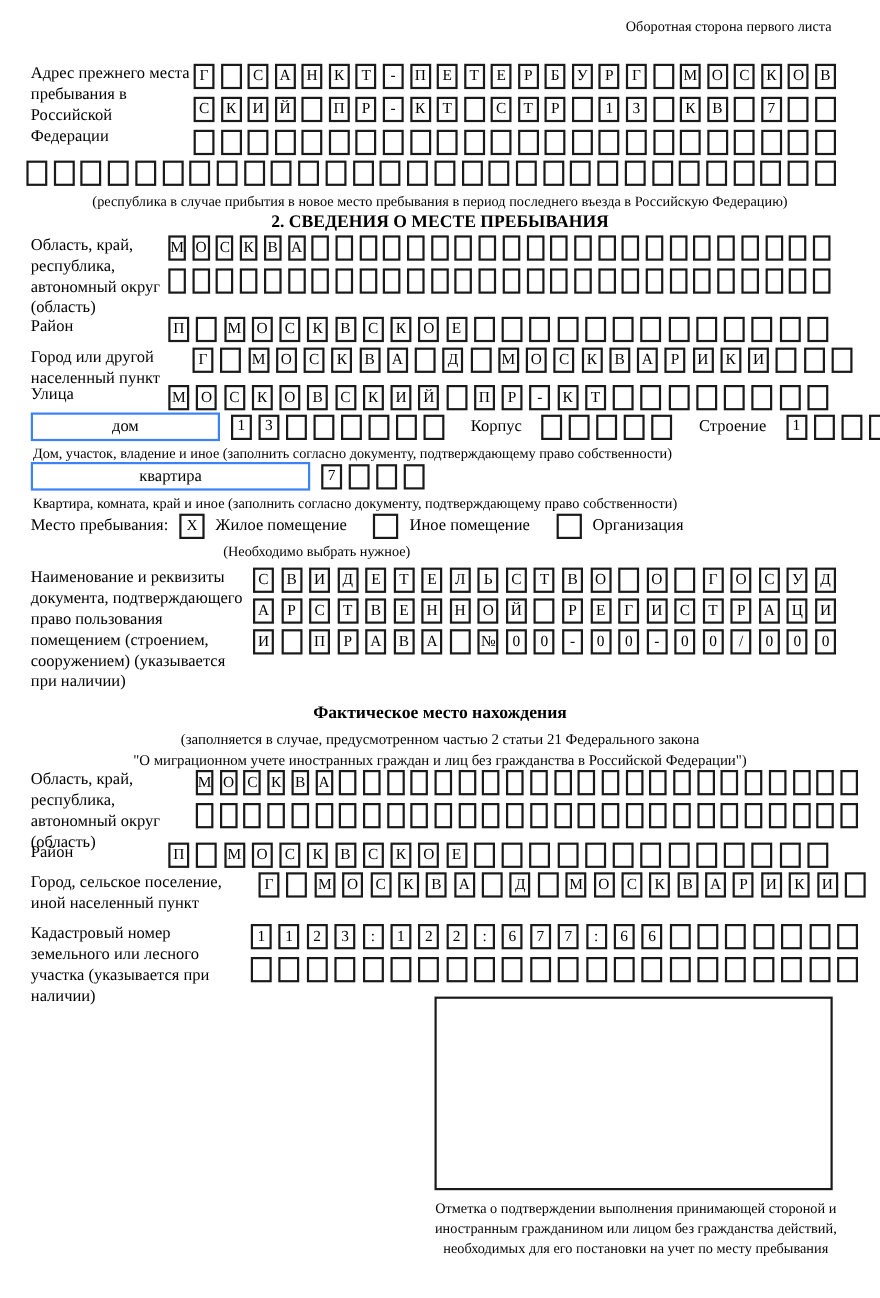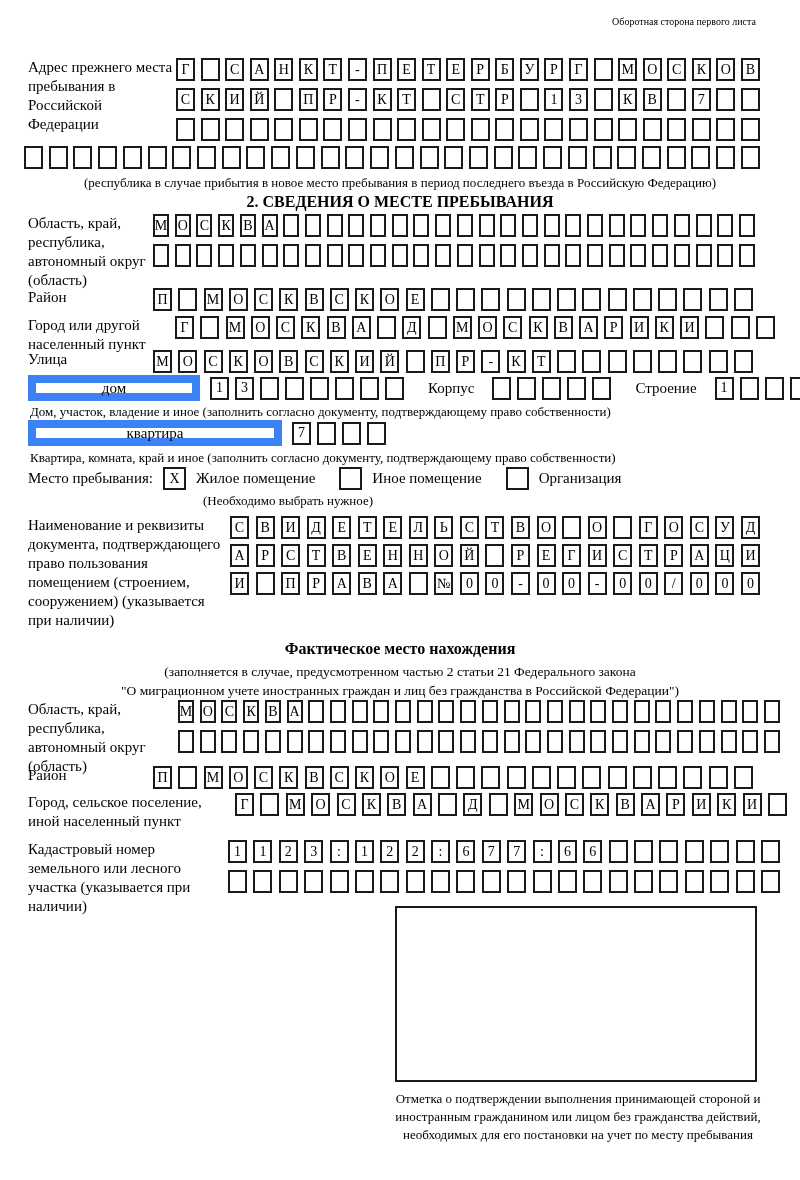--- a/index.html
+++ b/index.html
@@ -3,41 +3,41 @@
 <meta charset="utf-8">
 <style>
   html,body{margin:0;padding:0;background:#ffffff;}
   .page{
     position:relative;width:800px;height:1180px;overflow:hidden;
     background:#ffffff;color:#000;
     font-family:"Liberation Serif","DejaVu Serif",serif;
     font-size:15px;
   }
   .abs{position:absolute;}
-  .hdr-note{top:16px;right:44px;font-size:10px;}
+  .hdr-note{top:16px;right:44px;font-size:13px;}
   .field{position:absolute;display:flex;align-items:flex-start;}
   .flabel{font-size:15px;line-height:19px;flex:none;}
   .lw148{width:148px;} .lw125{width:125px;} .lw147{width:147px;}
   .lw202{width:202px;} .lw150{width:150px;} .lw207{width:207px;} .lw200{width:200px;}
   .rows{display:flex;flex-direction:column;gap:7px;}
   .rows.tight{gap:5px;}
   .cells{display:flex;justify-content:space-between;}
   .cell{
     box-sizing:border-box;flex:none;width:19px;height:23px;
     border:2px solid #1a1a1a;background:#fff;
     display:flex;align-items:center;justify-content:center;
     font-size:14px;line-height:1;
   }
   .narrow .cell{width:16px;}
   .c-addr{width:584px;} .c-full{width:736px;}
   .c-reg{width:602px;} .c-24{width:600px;}
   .c-doc{width:530px;} .c-22{width:552px;}
   .inline-cells{display:inline-flex;gap:6px;justify-content:flex-start;}
   .bigbox{
-    box-sizing:border-box;border:8px solid #3b82f6;height:26px;
+    box-sizing:border-box;border:2px solid #3b82f6;height:26px;
     display:flex;align-items:center;justify-content:center;font-size:15px;flex:none;
   }
   .bb-dom{width:172px;} .bb-kv{width:254px;}
   .cap{position:absolute;font-size:13px;line-height:17px;}
   .cap-center{left:0;right:0;text-align:center;}
   .sect-title{position:absolute;left:0;right:0;text-align:center;font-weight:bold;font-size:16px;}
   .checkbox{
     box-sizing:border-box;width:23px;height:23px;border:2px solid #1a1a1a;
     display:flex;align-items:center;justify-content:center;font-size:14px;flex:none;background:#fff;
   }

